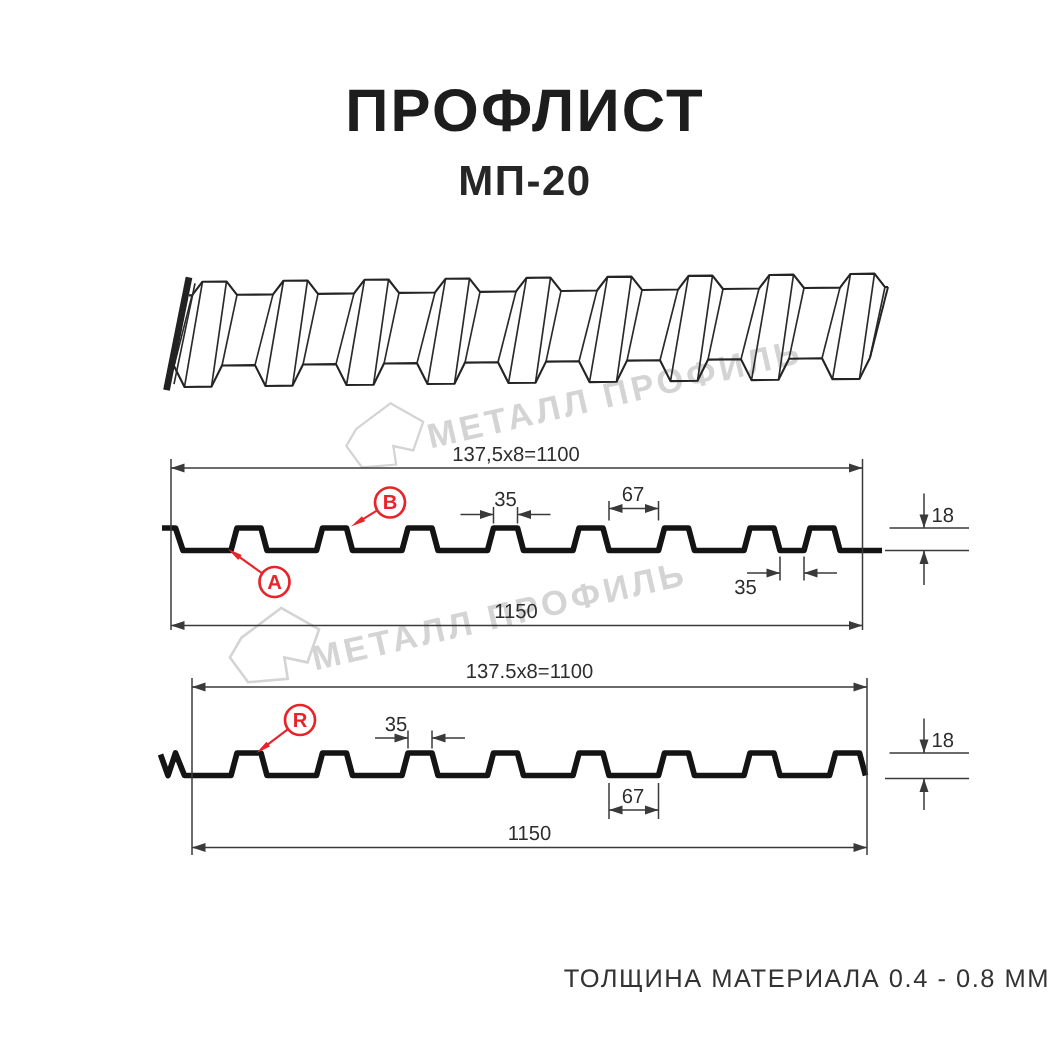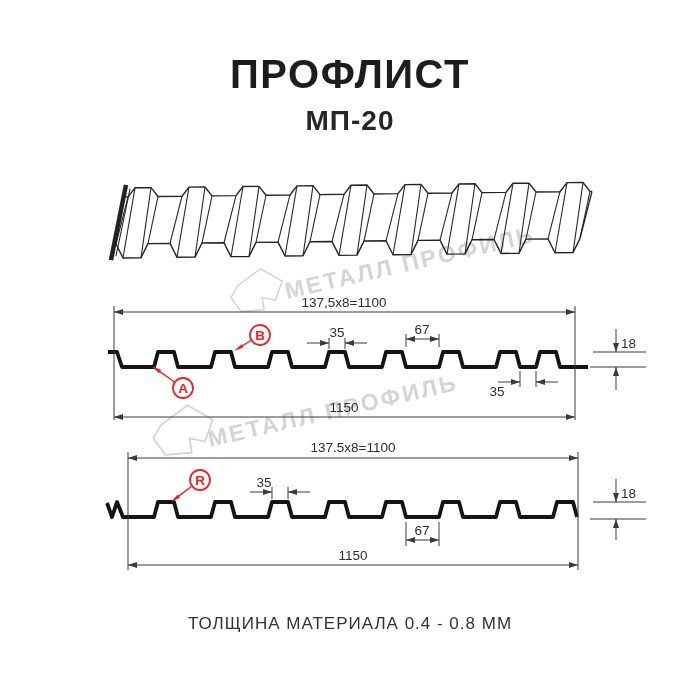--- a/index.html
+++ b/index.html
@@ -2,21 +2,21 @@
 <html style="--red: #e8242a; --ink: #1d1d1d; --wm: #d4d4d4;"><head>
 <meta charset="utf-8">
 <style>
   html,body{margin:0;padding:0;background:#ffffff;}
   .page{position:relative;width:700px;height:700px;background:#fff;overflow:hidden;
         font-family:"Liberation Sans",sans-serif;}
   .title{position:absolute;top:52px;left:0;width:100%;text-align:center;
          font-size:40px;font-weight:700;letter-spacing:1.5px;color:var(--ink,#1d1d1d);}
   .subtitle{position:absolute;top:105px;left:0;width:100%;text-align:center;
          font-size:28px;font-weight:600;letter-spacing:1px;color:#262626;}
-  .footer{position:absolute;top:614px;left:0;width:100%;text-align:center;
+  .footer{position:absolute;top:643px;left:0;width:100%;text-align:right;
          font-size:17px;font-weight:500;letter-spacing:1px;color:#333;}
   svg.drawing{position:absolute;left:0;top:0;width:700px;height:700px;}
   .dim{font-family:"Liberation Sans",sans-serif;font-size:13.5px;fill:#2d2d2d;text-anchor:middle;}
   .anch-start{text-anchor:start;}
   .wm-text{font-family:"Liberation Sans",sans-serif;font-weight:700;font-size:23px;
            letter-spacing:2.5px;fill:var(--wm,#d4d4d4);}
   .marker-letter{font-family:"Liberation Sans",sans-serif;font-size:13.5px;font-weight:700;
            fill:var(--red,#e8242a);text-anchor:middle;}
 </style>
 </head>

